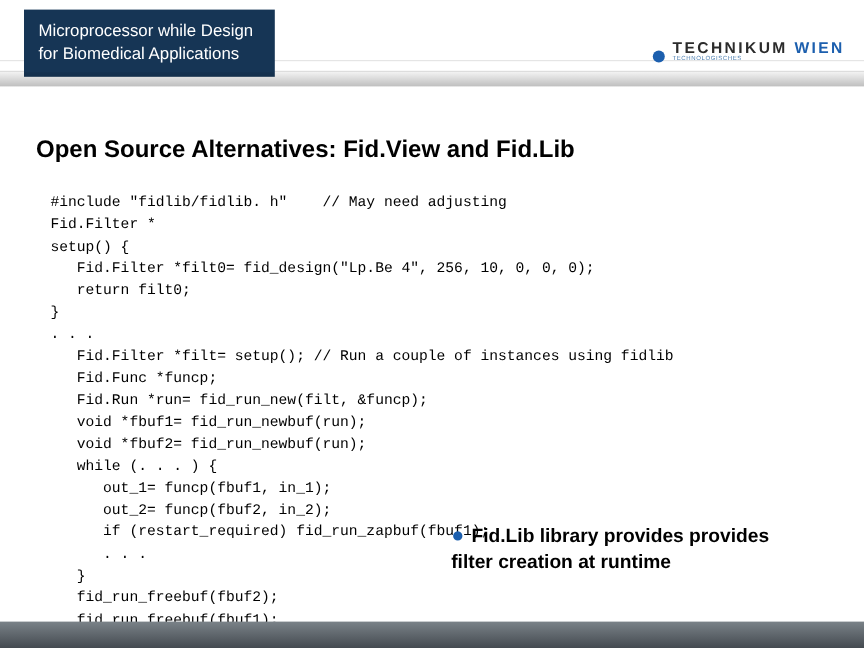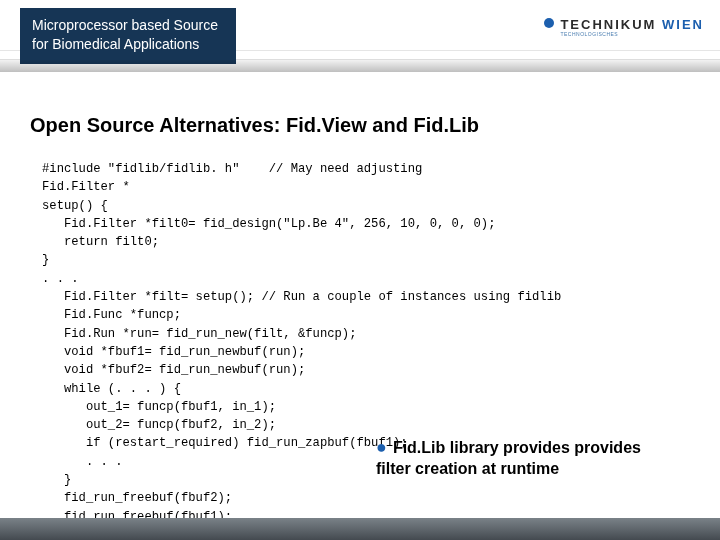--- a/index.html
+++ b/index.html
@@ -2,39 +2,39 @@
 <html><head>
 <meta charset="utf-8">
 <style>
 *{margin:0;padding:0;box-sizing:border-box}
 body{width:720px;height:540px;font-family:Arial,Helvetica,sans-serif;background:#fff;position:relative;overflow:hidden}
 .header{height:78px;position:relative;background:#fff}
 .title-block{position:absolute;left:20px;top:8px;background:#163555;color:#fff;padding:8px 18px 10px 12px;font-size:14px;line-height:1.35;font-weight:400}
 .header-strip{position:absolute;left:0;right:0;top:60px;height:12px;background:linear-gradient(to bottom,rgba(0,0,0,0.05) 0%,rgba(0,0,0,0.25) 100%)}
 .header-lines{position:absolute;left:0;right:0;top:0;height:60px;border-bottom:1px solid #ddd}
 .header-lines::before{content:"";position:absolute;left:0;right:0;top:50px;height:1px;background:#e5e5e5}
-.logo-area{position:absolute;right:16px;top:18px;height:34px;display:flex;align-items:flex-start;gap:6px}
+.logo-area{position:absolute;right:16px;top:18px;height:34px;display:flex;align-items:flex-end;gap:6px}
 .dot{width:10px;height:10px;border-radius:50%;background:#1c5fae;display:inline-block}
 .logo-text{display:flex;flex-direction:column;line-height:1}
 .logo-main{font-size:13px;font-weight:700;letter-spacing:2px;color:#2b2b2b}
 .logo-main .blue{color:#1c5fae}
 .logo-sub{font-size:5px;color:#4a7db0;letter-spacing:0.5px;margin-top:1px}
 .slide-title{position:absolute;left:30px;top:114px;font-size:20px;font-weight:700;color:#000}
 .code-box{position:absolute;left:42px;top:160px;right:38px;font-family:"Courier New",monospace;font-size:12.2px;line-height:1.5;white-space:pre;color:#000}
 .bullet-note{position:absolute;right:44px;bottom:60px;width:300px;font-size:16px;font-weight:700;color:#000;line-height:1.3}
 .bullet-note .bullet{color:#1c5fae;font-size:18px;margin-right:6px}
 .footer-bar{position:absolute;left:0;right:0;bottom:0;height:22px;background:linear-gradient(to bottom,#7a8288 0%,#444a50 100%)}
 </style>
 </head>
 <body>
 
 <div class="header">
   <div class="header-lines"></div>
   <div class="title-block">
-    <div>Microprocessor based Source</div>
+    <div>Microprocessor while Design</div>
     <div>for Biomedical Applications</div>
   </div>
   <div class="logo-area">
     <span class="dot"></span>
     <div class="logo-text">
       <div class="logo-main"><span>TECHNIKUM</span> <span class="blue">WIEN</span></div>
       <div class="logo-sub">TECHNOLOGISCHES</div>
     </div>
   </div>
   <div class="header-strip"></div>

